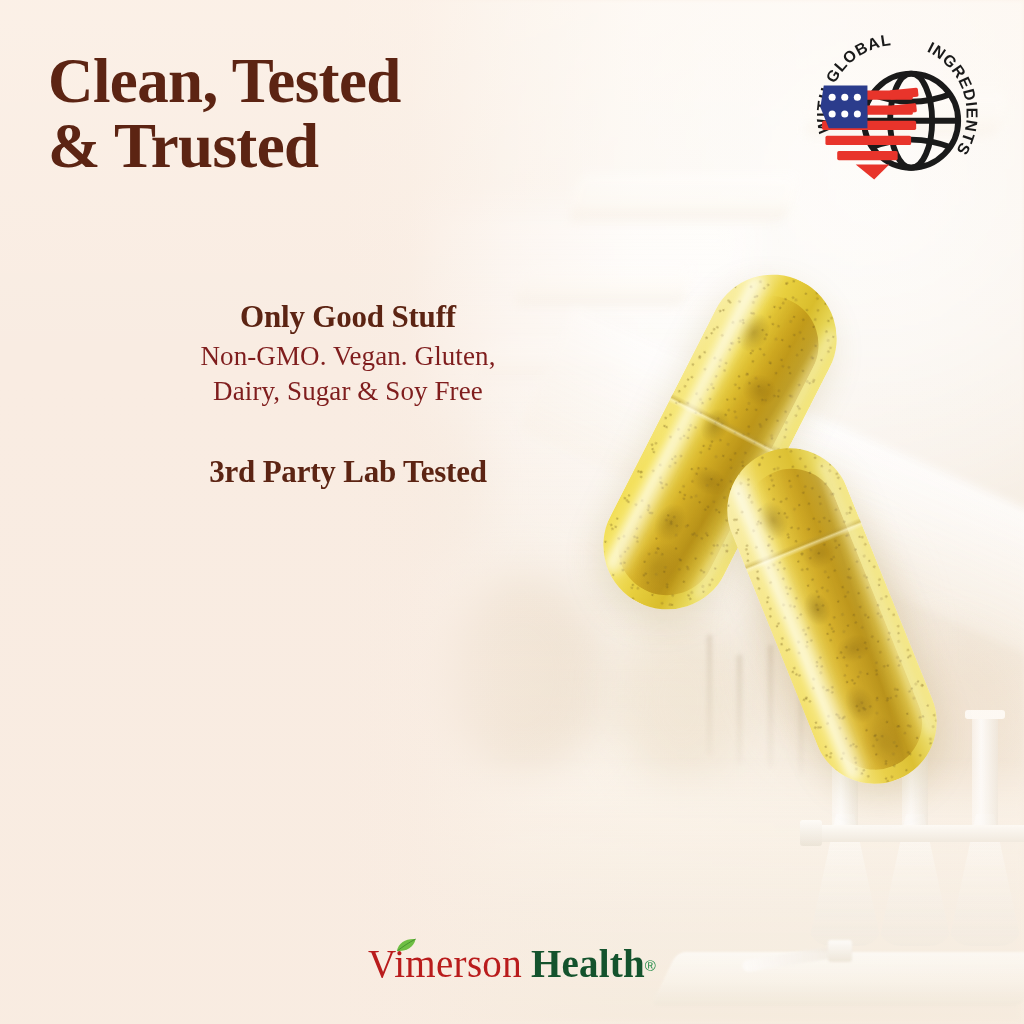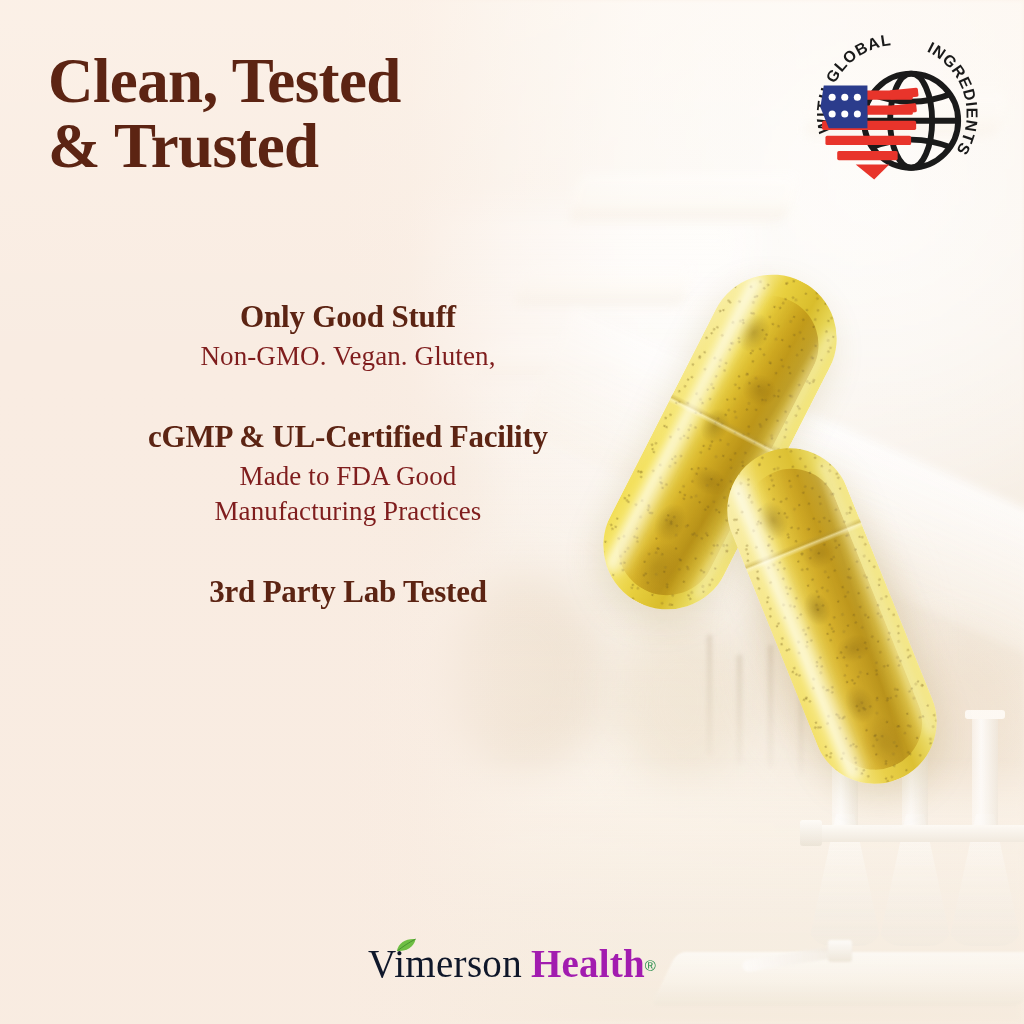--- a/index.html
+++ b/index.html
@@ -381,26 +381,26 @@
     text-align: center;
     white-space: nowrap;
   }
   .brand-inner {
     display: inline-block;
     position: relative;
     font-family: "Liberation Serif", serif;
   }
   .brand-v {
     font-size: 39px;
-    color: #0f172a;
+    color: #b91c1c;
     letter-spacing: 0.3px;
   }
   .brand-h {
     font-size: 39px;
-    color: #a21caf;
+    color: #14532d;
     font-weight: 700;
     letter-spacing: 0.2px;
     margin-left: 9px;
   }
   .brand-reg {
     font-size: 15px;
     color: #1f8a45;
     vertical-align: super;
     font-family: "Liberation Sans", sans-serif;
   }
@@ -529,27 +529,23 @@
   </div>
 
   <div class="content">
 
     <h1 class="headline"><span>Clean, Tested</span><br><span>&amp; Trusted</span></h1>
 
     <div class="features">
 
       <div class="feature">
         <h2 class="feature-title">Only Good Stuff</h2>
-        <p class="feature-body"><span>Non-GMO. Vegan. Gluten,</span><br></p>
+        <p class="feature-body"><span>Non-GMO. Vegan. Gluten,</span><br><span>Dairy, Sugar &amp; Soy Free</span></p>
       </div>
 
-      <div class="feature">
-        <h2 class="feature-title">cGMP &amp; UL-Certified Facility</h2>
-        <p class="feature-body"><span>Made to FDA Good</span><br><span>Manufacturing Practices</span></p>
-      </div>
 
       <div class="feature">
         <h2 class="feature-title">3rd Party Lab Tested</h2>
       </div>
 
     </div>
   </div>
 
   <div class="brand">
     <span class="brand-inner">

